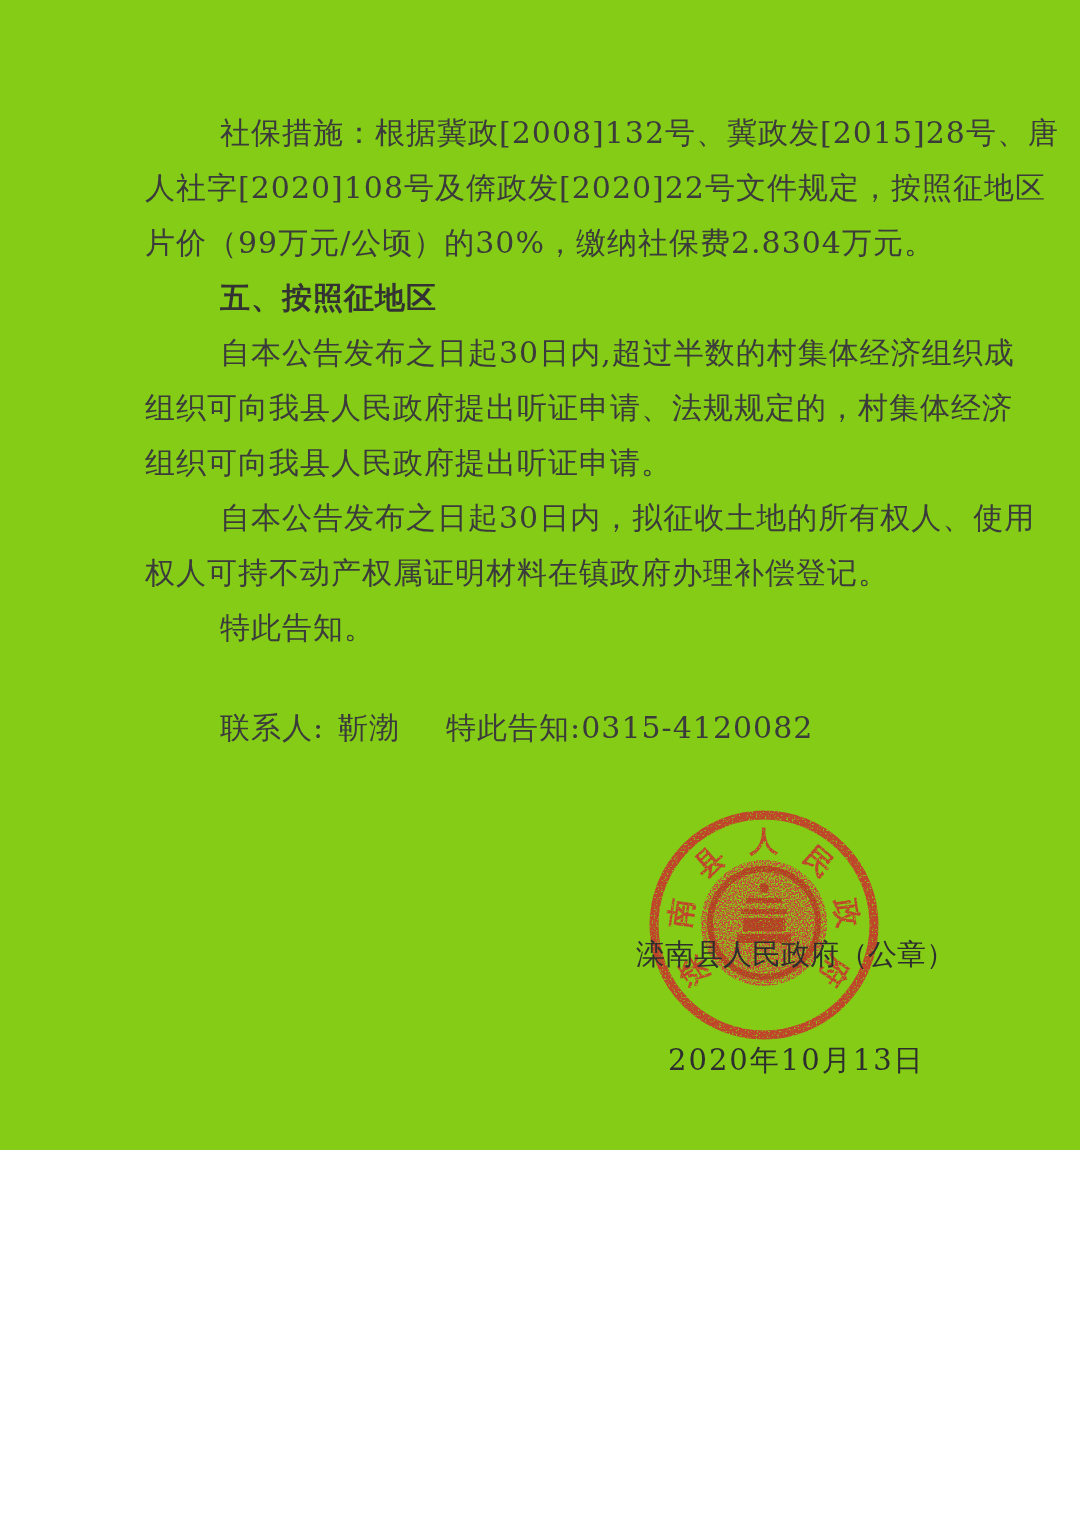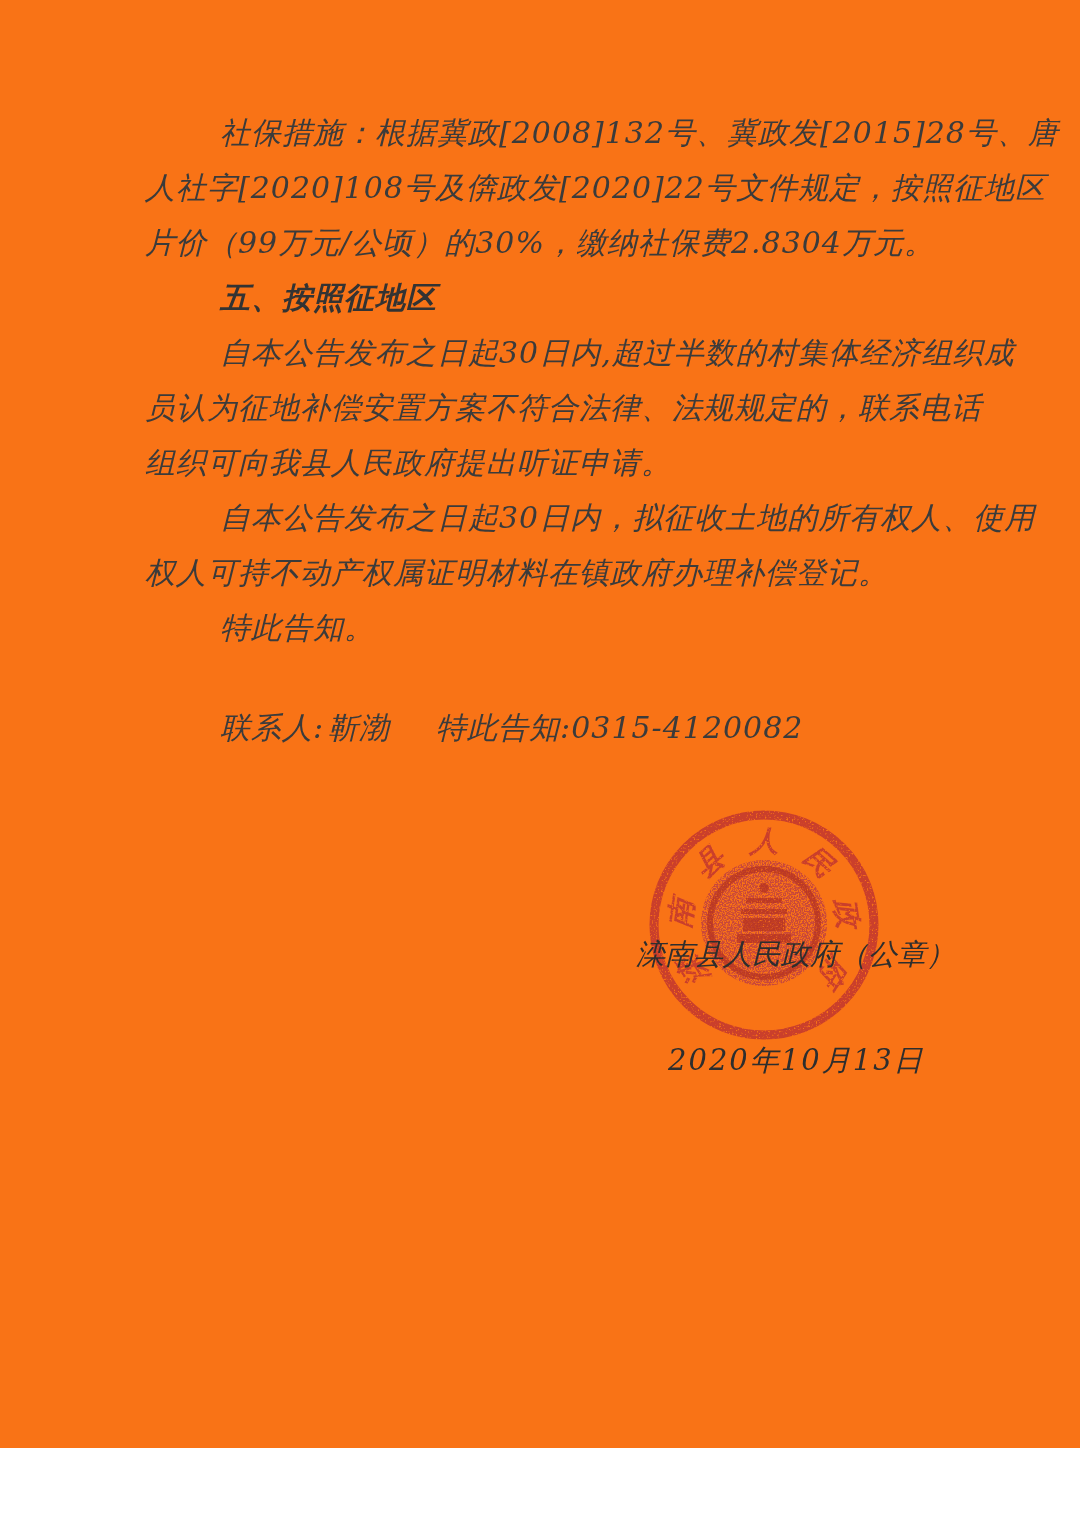--- a/index.html
+++ b/index.html
@@ -1,23 +1,22 @@
 <!DOCTYPE html>
 <html><head>
 <meta charset="utf-8">
 <style>
   html,body{margin:0;padding:0;}
   .page{
     position:relative;
-    width:1080px;height:1448px;
-    background:#f97316;
+    width:1080px;height:1150px;
+    background:#84cc16;
     overflow:hidden;
     font-family:"DejaVu Serif","Liberation Serif",serif;
     color:#3b3b3b;
-    font-style:italic;
   }
   
   .doc-lines{
     position:absolute;
     left:145px; top:105px;
     width:790px;
   }
   .doc-lines .line{
     height:55px;
     line-height:55px;
@@ -38,21 +37,21 @@
   .contact{
     position:absolute;
     left:220px; top:706px;
     font-size:30px;
     line-height:44px;
     letter-spacing:1px;
     white-space:nowrap;
     color:#3b3b3b;
   }
   .contact .gap{ display:inline-block; width:46px; }
-  .contact .cname{ margin-left:4px; }
+  .contact .cname{ margin-left:14px; }
   .contact .cphone{ font-family:"DejaVu Serif","Liberation Serif",serif; }
   
   .seal{
     position:absolute;
     left:645px; top:806px;
     width:238px; height:238px;
     z-index:1;
   }
   .seal svg{ display:block; width:238px; height:238px; }
   
@@ -86,21 +85,21 @@
 <body>
 
 <div class="page">
 
   <div class="doc-lines">
       <div class="line indent fill">社保措施：根据冀政[2008]132号、冀政发[2015]28号、唐</div>
       <div class="line fill">人社字[2020]108号及倴政发[2020]22号文件规定，按照征地区</div>
       <div class="line">片价（99万元/公顷）的30%，缴纳社保费2.8304万元。</div>
       <div class="line indent bold">五、按照征地区</div>
       <div class="line indent fill">自本公告发布之日起30日内,超过半数的村集体经济组织成</div>
-      <div class="line fill">员认为征地补偿安置方案不符合法律、法规规定的，联系电话</div>
+      <div class="line fill">组织可向我县人民政府提出听证申请、法规规定的，村集体经济</div>
       <div class="line">组织可向我县人民政府提出听证申请。</div>
       <div class="line indent fill">自本公告发布之日起30日内，拟征收土地的所有权人、使用</div>
       <div class="line">权人可持不动产权属证明材料在镇政府办理补偿登记。</div>
       <div class="line indent">特此告知。</div>
     </div>
 
   <div class="contact">
     <span>联系人:</span><span class="cname">靳渤</span><span class="gap"></span><span>特此告知:</span><span class="cphone">0315-4120082</span>
   </div>
 

